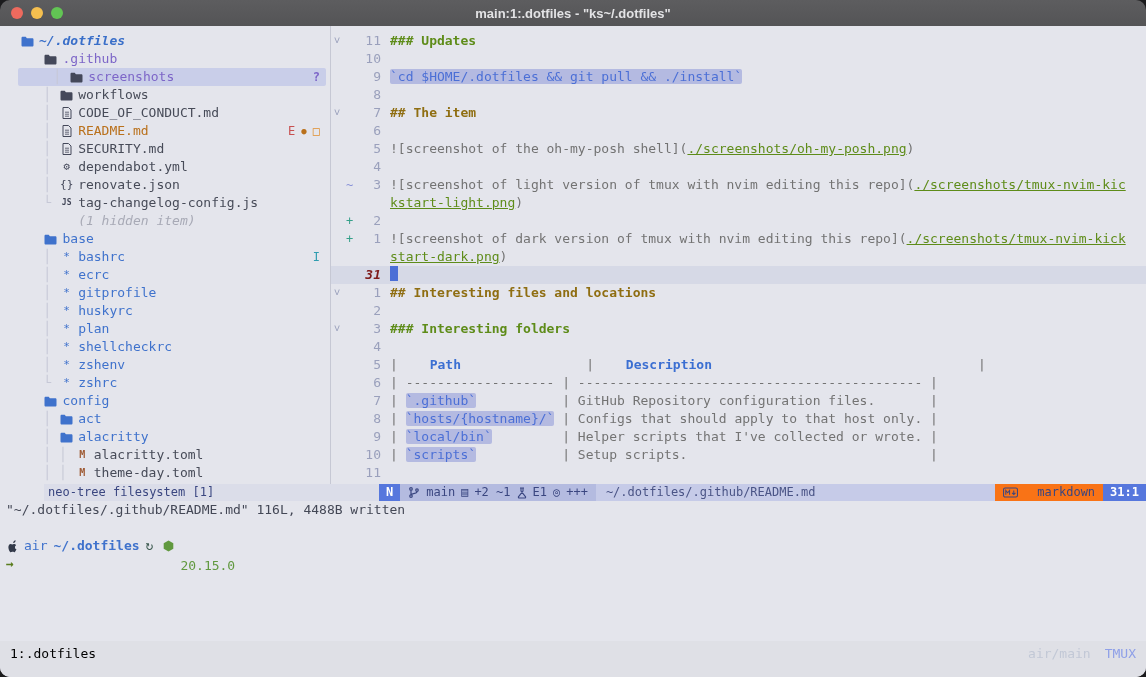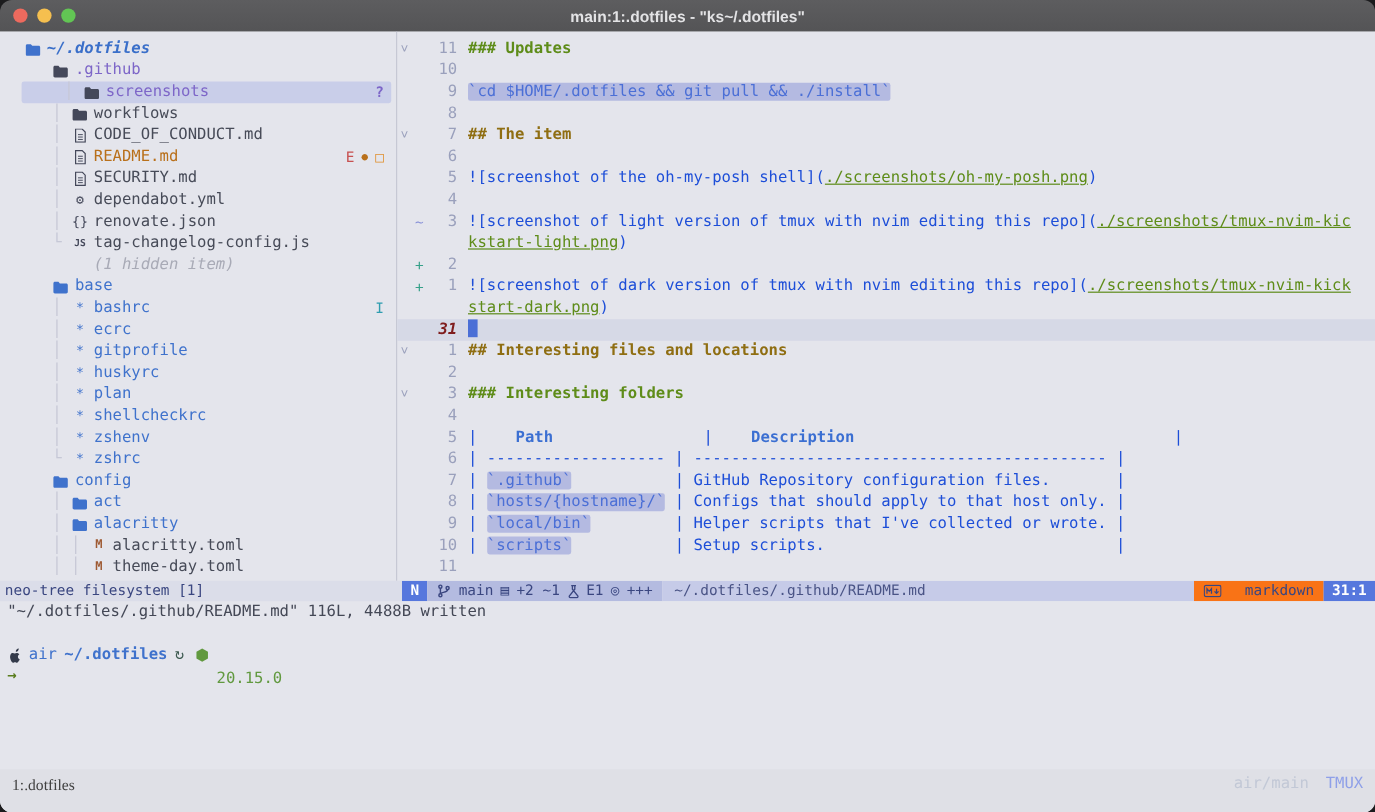--- a/index.html
+++ b/index.html
@@ -37,48 +37,48 @@
   
   .editor{flex:1;padding-top:6px;overflow:hidden;}
   .eline{height:18px;line-height:18px;display:flex;font-size:13px;white-space:pre;}
   .eline.cur{background:#d6d9e6;}
   .efold{width:12px;flex:none;text-align:center;color:#9aa0bc;font-size:11px;}
   .esign{width:13px;flex:none;text-align:center;font-size:12px;}
   .sign-add{color:#35a089;} .sign-chg{color:#8a93d8;}
   .enum{width:25px;flex:none;text-align:right;color:#9aa0bc;}
   .enum.curnum{color:#7f1d1d;font-weight:bold;font-style:italic;}
   .etext{margin-left:9px;flex:1;overflow:hidden;}
-  .seg-md{color:#1d4ed8;}
+  .seg-md{color:#737373;}
   .seg-h2{color:#8f6e12;font-weight:bold;}
   .seg-h3{color:#5e8c19;font-weight:bold;}
   .seg-link{color:#5e8c19;text-decoration:underline;}
   .seg-code{color:#4b6fd6;background:#b4bae1;border-radius:2px;}
   .seg-th{color:#3b6fd2;font-weight:bold;padding-left:24px;}
   .cursor{display:inline-block;width:8px;height:15px;background:#4b6fd6;vertical-align:-2px;}
   
-  .status-row{height:17px;flex:none;display:flex;font-size:12px;line-height:17px;}
+  .status-row{height:17px;flex:none;display:flex;font-size:12px;line-height:17px;padding-left:44px;}
   .neotree-status{width:331px;flex:none;background:#dbdde9;color:#3a4680;padding-left:4px;white-space:pre;}
   .lualine{flex:1;display:flex;overflow:hidden;}
   .ll-a,.ll-z{background:#5677dd;color:#fff;font-weight:bold;padding:0 7px;flex:none;}
   .ll-b{background:#b4bbe0;color:#3a4680;display:flex;align-items:center;gap:6px;padding:0 8px;flex:none;white-space:pre;}
   .ll-c{background:#c6cbe8;color:#4a5486;flex:1;padding:0 10px;white-space:pre;overflow:hidden;}
   .ll-y{background:#f97316;color:#3a4680;display:flex;align-items:center;gap:19px;padding:0 8px;flex:none;}
   .icon-sl{display:inline-flex;align-items:center;}
   
   .cmdline{height:18px;line-height:18px;font-size:13px;color:#444856;padding-left:6px;white-space:pre;flex:none;}
   .shell{margin-top:18px;padding-left:6px;flex:none;}
   .pline{height:18px;line-height:18px;font-size:13px;display:flex;align-items:center;gap:6px;white-space:pre;}
   .p-host{color:#3f72cc;} .p-cwd{color:#3f72cc;font-weight:bold;}
   .p-sync{color:#3d5a50;font-size:13px;} .p-node{color:#61993f;margin-top:39px;}
   .p-arrow{color:#5a7d1e;font-weight:bold;}
   .filler{flex:1;}
   
   .tmuxbar{height:32px;flex:none;background:#dfe0e6;display:flex;align-items:flex-start;padding:4px 10px 0 10px;
            font-size:13px;line-height:18px;}
-  .tmux-win{color:#404040;font-family:Liberation Serif, serif;}
+  .tmux-win{color:#000000;}
   .tmux-right{margin-left:auto;display:flex;gap:14px;}
   .tmux-session{color:#c2c8d6;}
   .tmux-badge{color:#8fa0e8;}
 </style>
 </head>
 <body>
 
 <div class="window">
   <div class="titlebar">
     <div class="lights">

